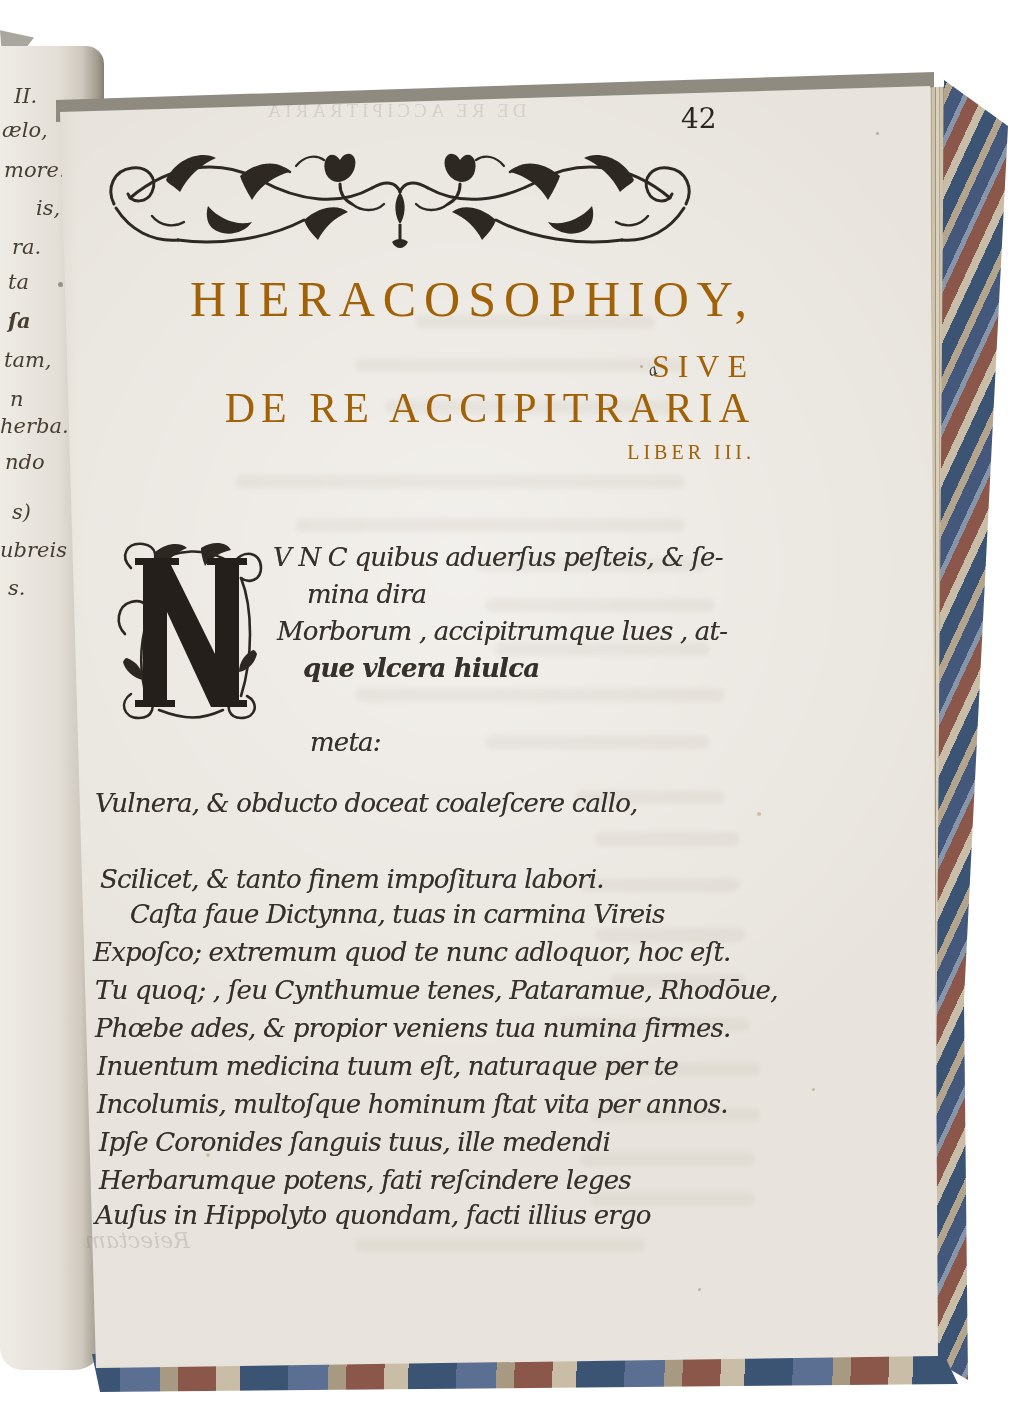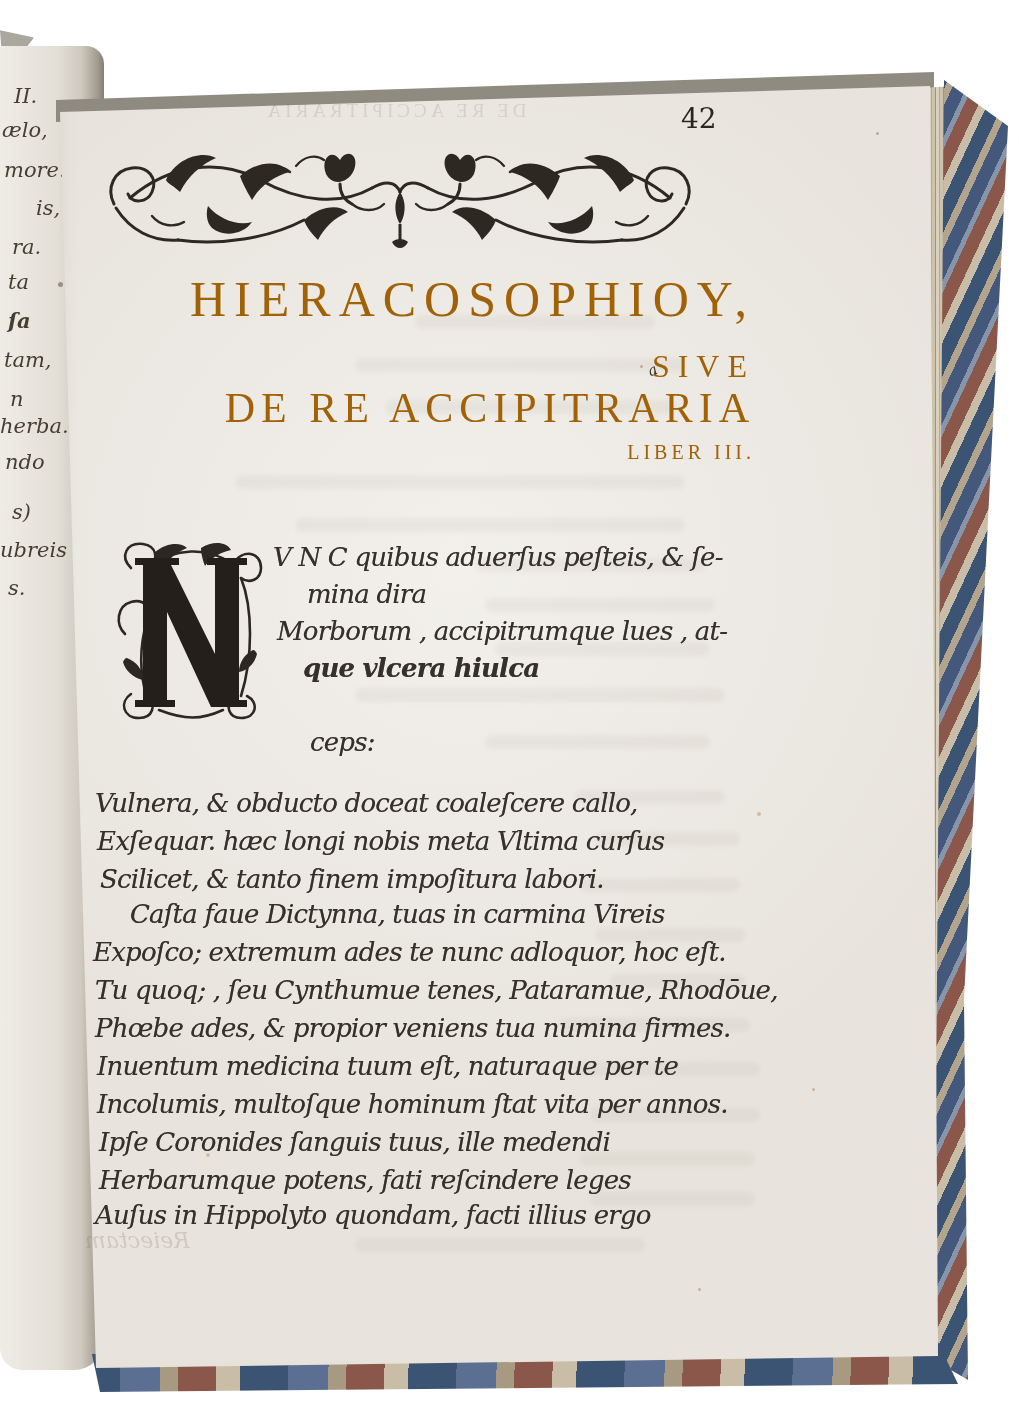--- a/index.html
+++ b/index.html
@@ -185,29 +185,28 @@
         <path fill="#2d2722" stroke="none" d="M138,112 C130,116 124,124 124,134 C134,132 140,124 142,116 C141,114 140,112 138,112 Z"></path>
       </g>
       <path fill="#241f1a" d="M20,20 H64 V27 H56 L100,116 V27 H92 V20 H132 V27 H124 V162 H132 V169 H96 L52,74 V162 H60 V169 H20 V162 H28 V27 H20 Z"></path>
     </svg>
 
     <div style="left:0;top:0;width:100%;height:100%;pointer-events:none;">
         <span class="vline" style="left: 218px; top: 452px;">V N C quibus aduerſus peſteis, &amp; ſe-</span>
         <span class="vline" style="left: 252px; top: 489px;">mina dira</span>
         <span class="vline" style="left: 222px; top: 526px;">Morborum , accipitrumque lues , at-</span>
         <span class="vline" style="left: 248px; top: 563px; font-weight: bold;">que vlcera hiulca</span>
-        <span class="vline" style="left: 255px; top: 637px;">ceps:</span>
+        <span class="vline" style="left: 255px; top: 637px;">meta:</span>
       </div>
 
     <div style="left:0;top:0;width:100%;height:100%;pointer-events:none;">
         <span class="vline" style="left: 40px; top: 698px;">Vulnera, &amp; obducto doceat coaleſcere callo,</span>
-        <span class="vline" style="left: 42px; top: 736px;">Exſequar. hæc longi nobis meta Vltima curſus</span>
         <span class="vline" style="left: 75px; top: 809px;">Caſta faue Dictynna, tuas in carmina Vireis</span>
         <span class="vline" style="left: 45px; top: 774px;">Scilicet, &amp; tanto finem impoſitura labori.</span>
-        <span class="vline" style="left: 38px; top: 847px;">Expoſco; extremum ades te nunc adloquor, hoc eſt.</span>
+        <span class="vline" style="left: 38px; top: 847px;">Expoſco; extremum quod te nunc adloquor, hoc eſt.</span>
         <span class="vline" style="left: 40px; top: 923px;">Phœbe ades, &amp; propior veniens tua numina firmes.</span>
         <span class="vline" style="left: 40px; top: 885px;">Tu quoq; , ſeu Cynthumue tenes, Pataramue, Rhodōue,</span>
         <span class="vline" style="left: 42px; top: 961px;">Inuentum medicina tuum eſt, naturaque per te</span>
         <span class="vline" style="left: 42px; top: 999px;">Incolumis, multoſque hominum ſtat vita per annos.</span>
         <span class="vline" style="left: 44px; top: 1037px;">Ipſe Coronides ſanguis tuus, ille medendi</span>
         <span class="vline" style="left: 44px; top: 1075px;">Herbarumque potens, fati reſcindere leges</span>
         <span class="vline" style="left: 40px; top: 1110px;">Auſus in Hippolyto quondam, facti illius ergo</span>
       </div>
 
     <div id="speck-layer" style="left:0;top:0;width:100%;height:100%;">

